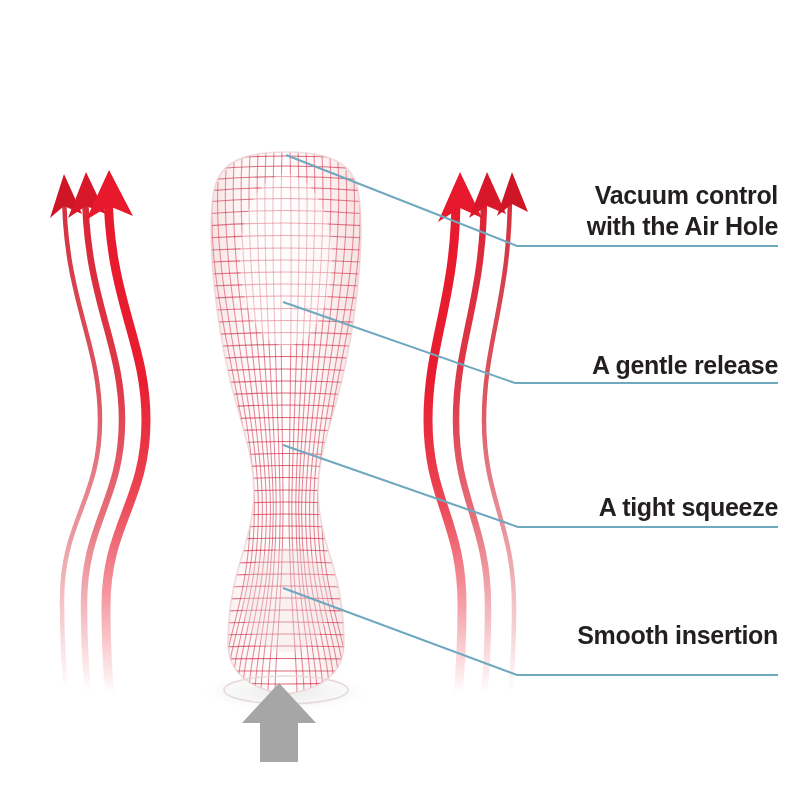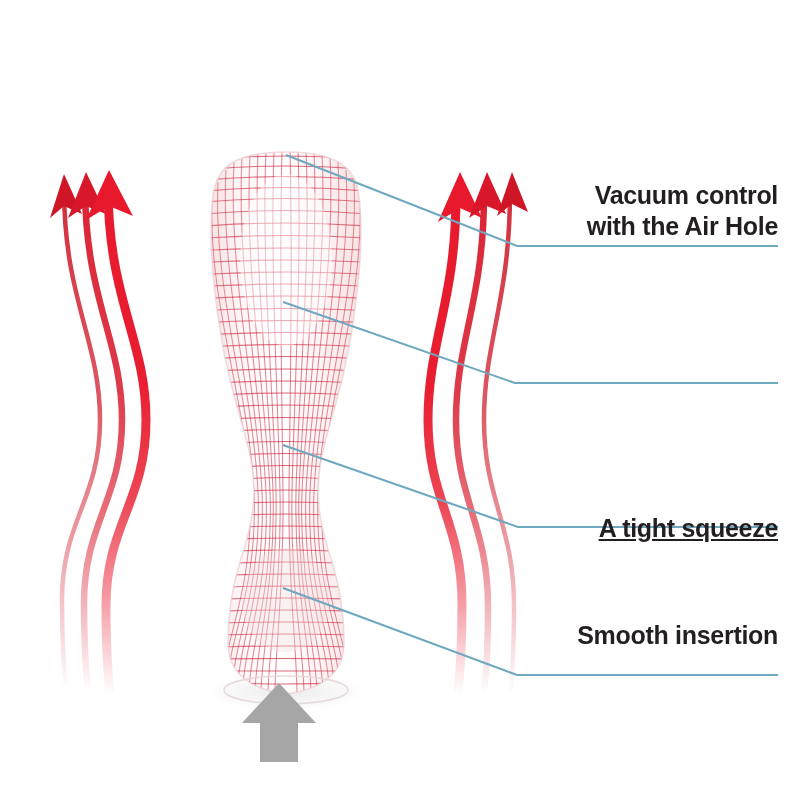--- a/index.html
+++ b/index.html
@@ -31,21 +31,21 @@
     font-family: "Liberation Sans", sans-serif;
     font-weight: bold;
     font-size: 25px;
     line-height: 31px;
     letter-spacing: -0.3px;
     color: #231f20;
     white-space: pre-line;
   }
   #label-0 { right: 22px; top: 180px; }
   #label-1 { right: 22px; top: 350px; }
-  #label-2 { right: 22px; top: 513px; text-decoration: underline; }
+  #label-2 { right: 22px; top: 492px; }
   #label-3 { right: 22px; top: 620px; }
 </style>
 </head>
 <body>
 
 <div id="stage">
 
   <svg id="diagram-svg" viewBox="0 0 800 800">
     <defs>
 
@@ -262,18 +262,19 @@
     </g>
 
     <g>
       <polygon points="279,683 316,723 298,723 298,762 260,762 260,723 242,723" fill="#a6a6a6"></polygon>
     </g>
   </svg>
 
   <div class="callout-label" id="label-0">Vacuum control
 with the Air Hole</div>
 
+  <div class="callout-label" id="label-1">A gentle release</div>
 
   <div class="callout-label" id="label-2">A tight squeeze</div>
 
   <div class="callout-label" id="label-3">Smooth insertion</div>
 
 </div>
 
 </body></html>

